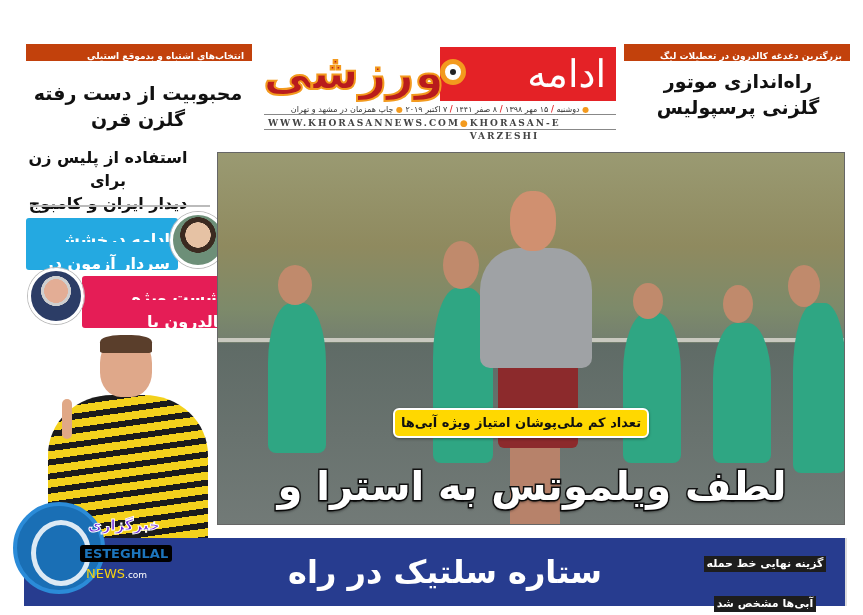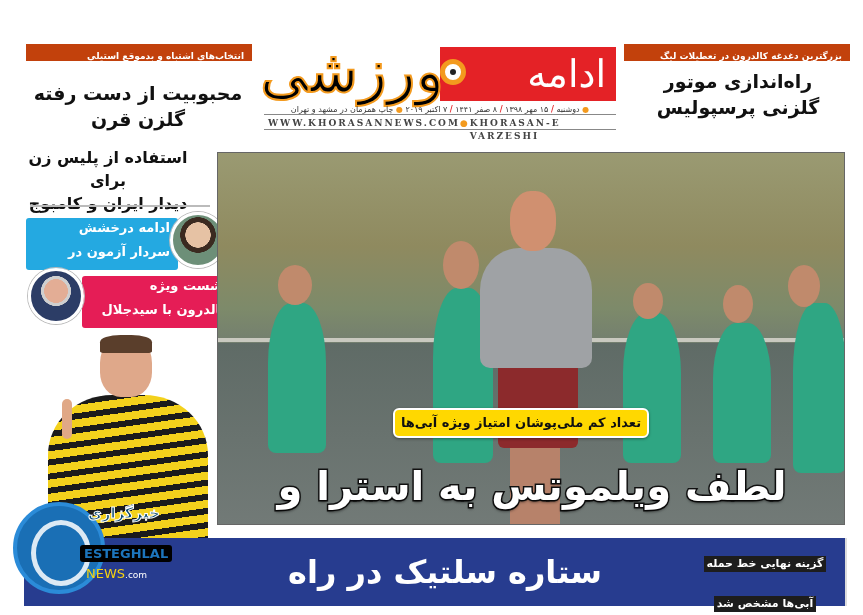--- a/index.html
+++ b/index.html
@@ -21,21 +21,21 @@
   .masthead { position: absolute; left: 264px; top: 42px; width: 352px; height: 90px; }
   .mast-red {
     position: absolute; right: 0; top: 5px; width: 176px; height: 54px; background: #e42226;
   }
   .mast-khorasan {
     position: absolute; right: 10px; top: 5px; height: 54px; line-height: 54px;
     color: #fff; font-size: 38px; font-family: "DejaVu Serif", serif; direction: rtl;
   }
   .mast-varzeshi {
     position: absolute; left: 0; top: 0; width: 180px; height: 60px;
-    color: #000000; font-size: 59px; font-weight: normal; line-height: 60px;
+    color: #b91c1c; font-size: 48px; font-weight: bold; line-height: 60px;
     text-align: center; direction: rtl; letter-spacing: -2px;
     -webkit-text-stroke: 2px #f39a1e;
   }
   .mast-ball {
     position: absolute; left: 176px; top: 17px; width: 26px; height: 26px;
     border-radius: 50%; background: #fff; border: 5px solid #f39a1e;
   }
   .mast-ball::after {
     content: ""; position: absolute; left: 5px; top: 5px; width: 6px; height: 6px;
     background: #222; border-radius: 50%;
@@ -50,22 +50,22 @@
   .mast-urlline {
     position: absolute; left: 0; top: 75px; width: 352px; height: 13px;
     font-family: "DejaVu Serif", serif; font-size: 9px; font-weight: bold; color: #444;
     letter-spacing: 2px; line-height: 13px; border-bottom: 1px solid #888;
     display: flex; justify-content: space-between; padding: 0 4px;
   }
 
   
   .left-rule { position: absolute; left: 30px; top: 205px; width: 180px; height: 2px; background: #bbb; }
   .pill {
-    position: absolute; height: 28px; color: #fff; font-size: 13px; font-weight: bold;
-    line-height: 20px; direction: rtl; border-radius: 3px; padding: 0 8px;
+    position: absolute; height: 28px; color: #fff; font-size: 16px; font-weight: bold;
+    line-height: 20px; direction: rtl; border-radius: 3px; padding: 12px 8px;
   }
   .pill.blue { background: #24a9e1; text-align: right; }
   .pill.pink { background: #e51d56; text-align: right; }
   .avatar {
     position: absolute; width: 56px; height: 56px; border-radius: 50%;
     border: 3px solid #fff; box-shadow: 0 0 0 1px #bbb;
     overflow: hidden;
   }
   .avatar.boy { background: radial-gradient(circle at 50% 40%, #e6c2a4 0 32%, #3b2a20 33% 45%, #6d8f78 46%); }
   .avatar.man { background: radial-gradient(circle at 50% 40%, #e3ad95 0 30%, #cfcfcf 31% 38%, #2c3d66 39%); }
@@ -87,22 +87,22 @@
   
   .wm-globe {
     position: absolute; left: 13px; top: 502px; width: 92px; height: 92px; border-radius: 50%;
     background: #1a6fb5; border: 4px solid #2b8bd8;
   }
   .wm-globe::before {
     content: ""; position: absolute; left: 14px; top: 14px; width: 50px; height: 56px;
     border-radius: 50%; border: 5px solid #fff; opacity: .85;
   }
   .wm-fa {
-    position: absolute; left: 88px; top: 504px; font-size: 15px; font-weight: bold;
-    color: #0c4a6e; direction: rtl; -webkit-text-stroke: 1px #fff;
+    position: absolute; left: 88px; top: 516px; font-size: 15px; font-weight: bold;
+    color: #6d28d9; direction: rtl; -webkit-text-stroke: 1px #fff;
   }
   .wm-esteghlal {
     position: absolute; left: 80px; top: 545px; height: 17px; padding: 0 4px;
     background: #000000; color: #1c75bc; font-size: 13px; font-weight: bold; line-height: 17px;
     border-radius: 3px;
   }
   .wm-news { position: absolute; left: 86px; top: 566px; font-size: 13px; font-weight: normal; color: #f6d20f; }
   .wm-news small { font-size: 9px; color: #fff; }
 
   

